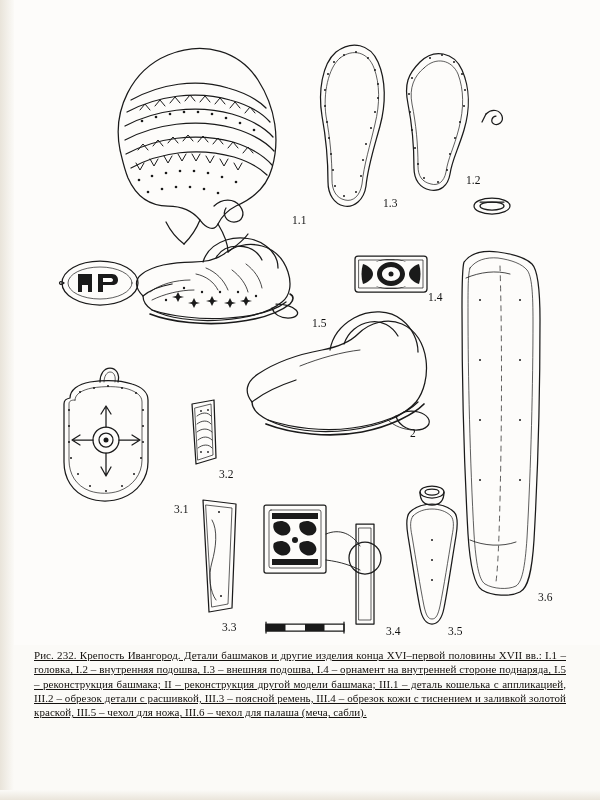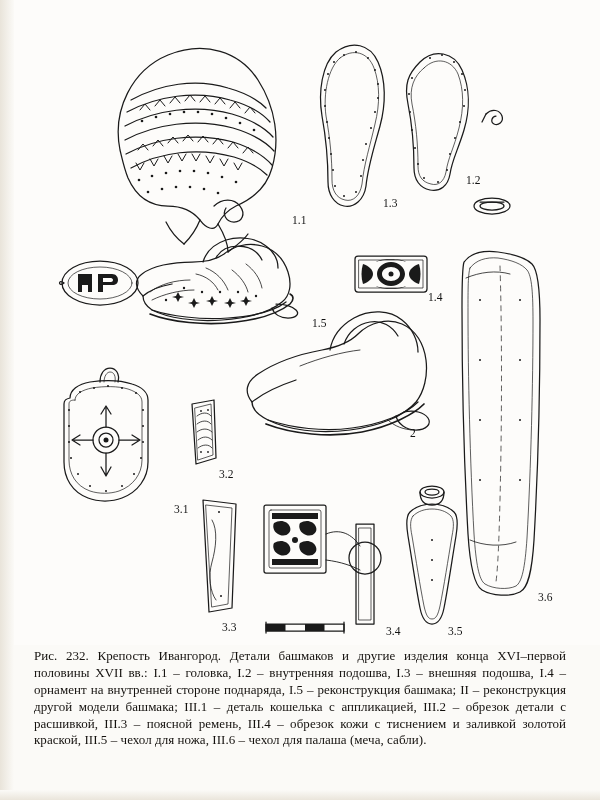--- a/index.html
+++ b/index.html
@@ -30,26 +30,27 @@
   }
   .plate svg {
     display: block;
   }
   .caption {
     position: absolute;
     left: 34px;
     top: 648px;
     width: 532px;
     font-family: "Liberation Serif", serif;
-    font-size: 13px;
+    font-size: 11px;
     line-height: 1.30;
     color: #14110e;
     text-align: justify;
     text-align-last: left;
     letter-spacing: 0.05px;
+    text-decoration: underline;
   }
   .lbl {
     font-family: "Liberation Serif", serif;
     font-size: 11.5px;
     fill: #111;
   }
   .edge-left {
     position: absolute;
     left: 0; top: 0;
     width: 14px; height: 800px;

